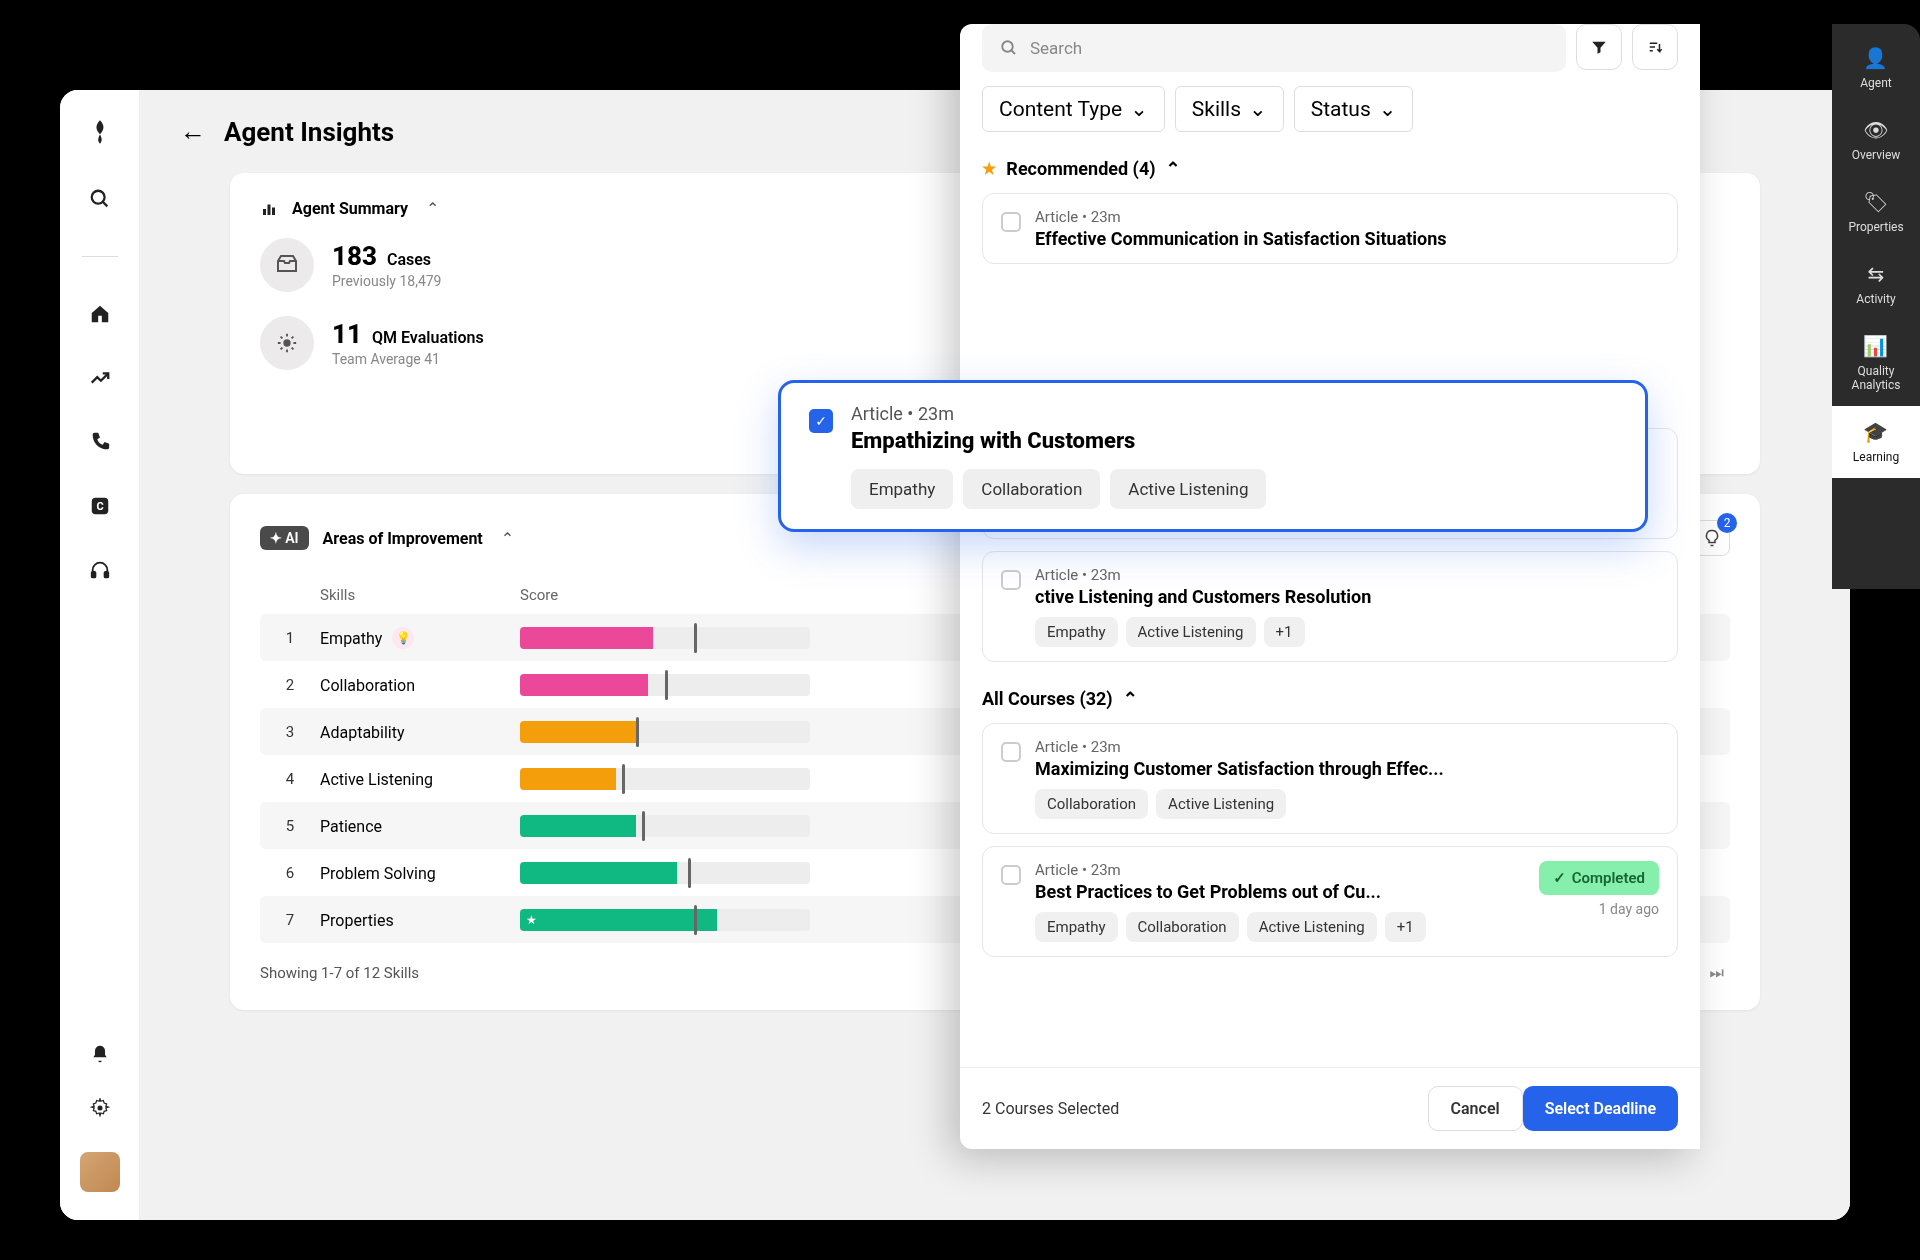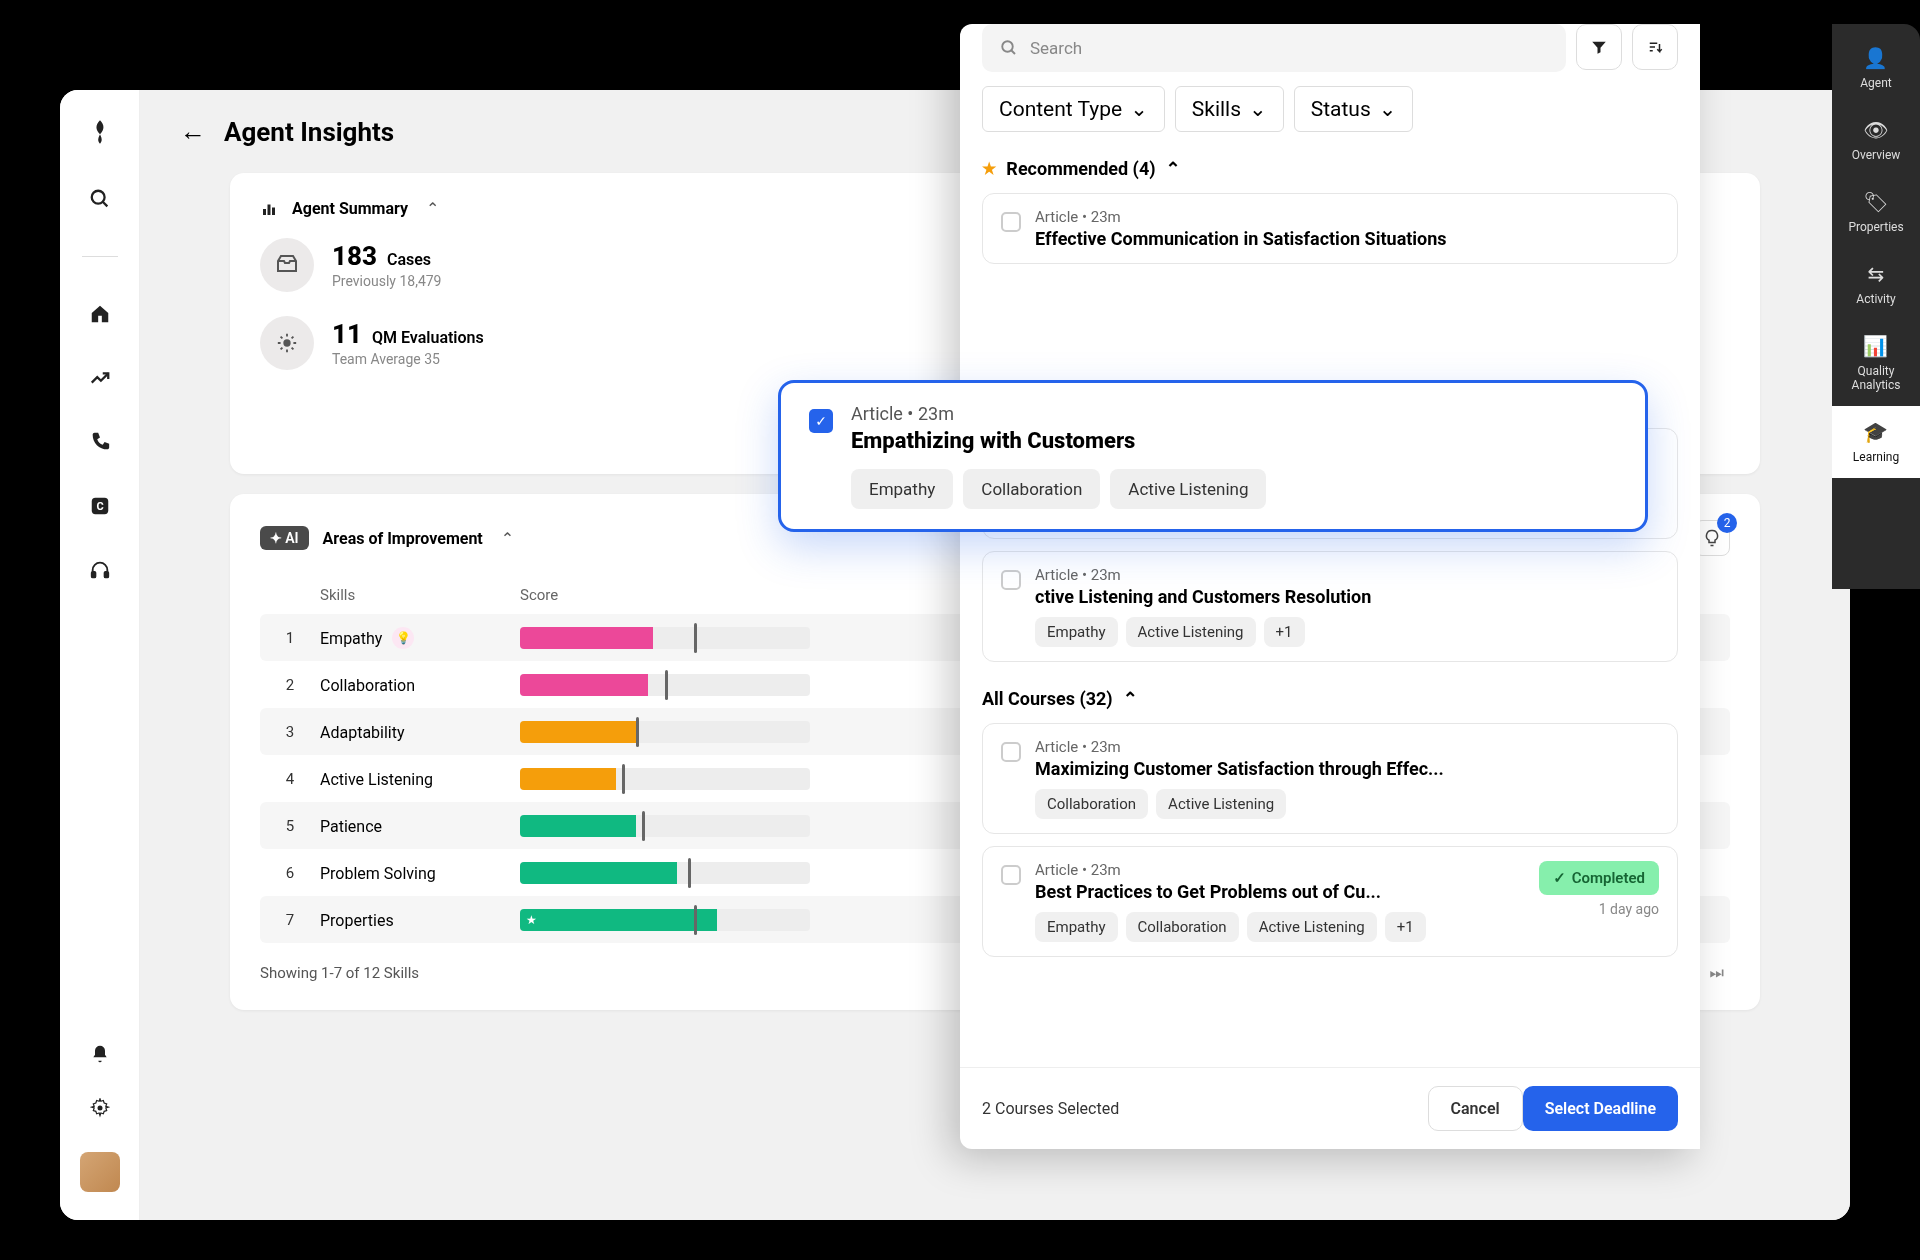--- a/index.html
+++ b/index.html
@@ -217,21 +217,21 @@
           </div>
           <div class="metric">
             <div class="icon-circle gray">
                 <svg width="22" height="22" viewBox="0 0 24 24" fill="#555">
                   <circle cx="12" cy="12" r="4"></circle>
                   <path d="M12 2v3M12 19v3M2 12h3M19 12h3M5 5l2 2M17 17l2 2M5 19l2-2M17 7l2-2" stroke="#555" stroke-width="2"></path>
                 </svg>
               </div>
             <div>
               <div><span class="value">11</span> <span class="label">QM Evaluations</span></div>
-              <div class="sub">Team Average 35</div>
+              <div class="sub">Team Average 41</div>
             </div>
           </div>
           <div class="metric">
             <div class="icon-circle green">
                 <svg width="22" height="22" viewBox="0 0 24 24" fill="none" stroke="#10b981" stroke-width="2">
                   <circle cx="12" cy="12" r="9"></circle>
                   <path d="M8 14s1.5 2 4 2 4-2 4-2M9 9h.01M15 9h.01"></path>
                 </svg>
               </div>
             <div>

